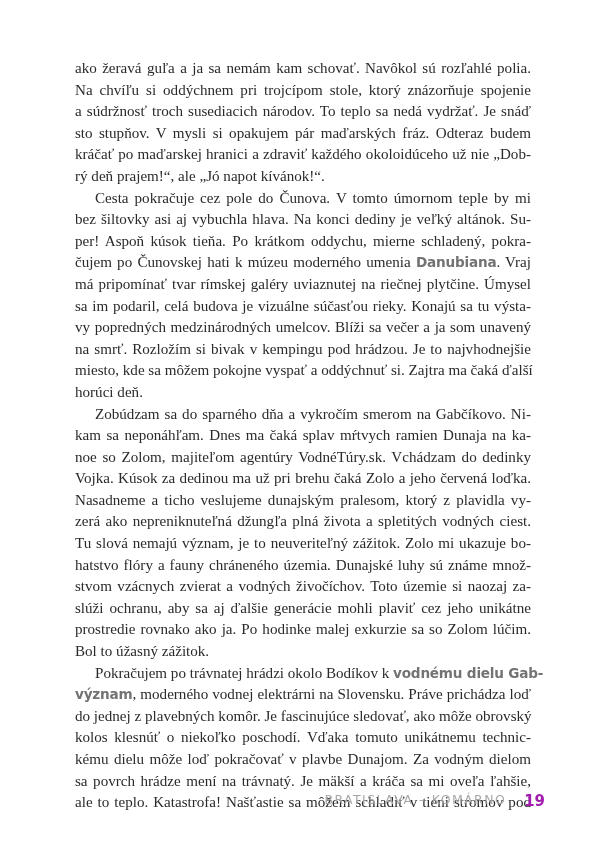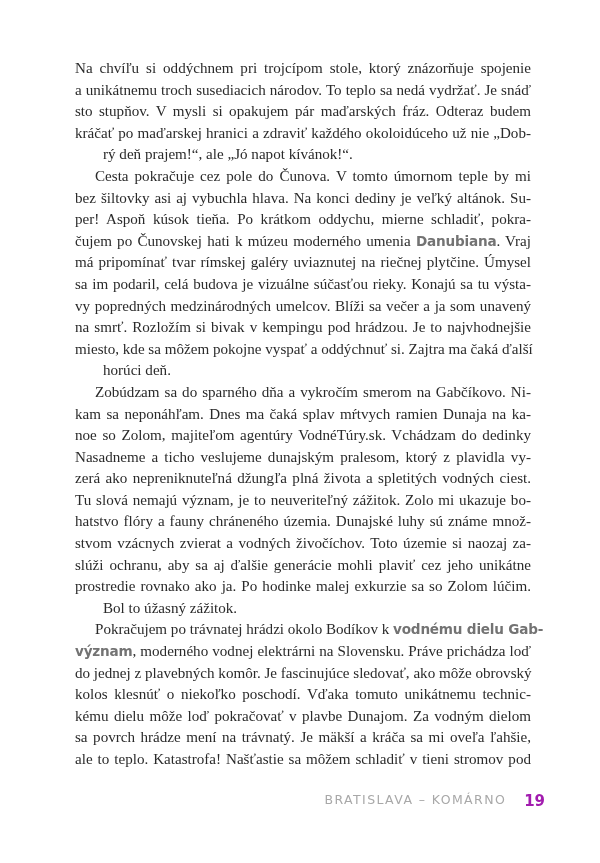--- a/index.html
+++ b/index.html
@@ -34,21 +34,20 @@
     .line {
       display: block;
       white-space: nowrap;
       text-align: justify;
       text-align-last: justify;
       height: 21.6px;
       overflow: visible;
     }
     .line.last {
       text-align-last: left;
-      margin-left: 28px;
     }
     .line.indent {
       text-indent: 20px;
     }
     .bold {
       font-family: "DejaVu Sans", "Liberation Sans", sans-serif;
       font-weight: bold;
       font-size: 13.6px;
       color: #737373;
       letter-spacing: -0.2px;
@@ -74,40 +73,42 @@
       font-weight: bold;
       color: #a21caf;
     }
   </style>
 </head>
 <body>
 
 <div class="page">
   <div class="text-block">
 
+    <span class="line">ako žeravá guľa a ja sa nemám kam schovať. Navôkol sú rozľahlé polia.</span>
     <span class="line">Na chvíľu si oddýchnem pri trojcípom stole, ktorý znázorňuje spojenie</span>
-    <span class="line">a unikátnemu troch susediacich národov. To teplo sa nedá vydržať. Je snáď</span>
+    <span class="line">a súdržnosť troch susediacich národov. To teplo sa nedá vydržať. Je snáď</span>
     <span class="line">sto stupňov. V mysli si opakujem pár maďarských fráz. Odteraz budem</span>
     <span class="line">kráčať po maďarskej hranici a zdraviť každého okoloidúceho už nie „Dob-</span>
     <span class="line last">rý deň prajem!“, ale „Jó napot kívánok!“.</span>
 
     <span class="line indent">Cesta pokračuje cez pole do Čunova. V tomto úmornom teple by mi</span>
     <span class="line">bez šiltovky asi aj vybuchla hlava. Na konci dediny je veľký altánok. Su-</span>
-    <span class="line">per! Aspoň kúsok tieňa. Po krátkom oddychu, mierne schladiť, pokra-</span>
+    <span class="line">per! Aspoň kúsok tieňa. Po krátkom oddychu, mierne schladený, pokra-</span>
     <span class="line"><span>čujem po Čunovskej hati k múzeu moderného umenia </span><span class="bold">Danubiana</span><span>. Vraj</span></span>
     <span class="line">má pripomínať tvar rímskej galéry uviaznutej na riečnej plytčine. Úmysel</span>
     <span class="line">sa im podaril, celá budova je vizuálne súčasťou rieky. Konajú sa tu výsta-</span>
     <span class="line">vy popredných medzinárodných umelcov. Blíži sa večer a ja som unavený</span>
     <span class="line">na smrť. Rozložím si bivak v kempingu pod hrádzou. Je to najvhodnejšie</span>
     <span class="line">miesto, kde sa môžem pokojne vyspať a oddýchnuť si. Zajtra ma čaká ďalší</span>
     <span class="line last">horúci deň.</span>
 
     <span class="line indent">Zobúdzam sa do sparného dňa a vykročím smerom na Gabčíkovo. Ni-</span>
     <span class="line">kam sa neponáhľam. Dnes ma čaká splav mŕtvych ramien Dunaja na ka-</span>
     <span class="line">noe so Zolom, majiteľom agentúry VodnéTúry.sk. Vchádzam do dedinky</span>
+    <span class="line">Vojka. Kúsok za dedinou ma už pri brehu čaká Zolo a jeho červená loďka.</span>
     <span class="line">Nasadneme a ticho veslujeme dunajským pralesom, ktorý z plavidla vy-</span>
     <span class="line">zerá ako nepreniknuteľná džungľa plná života a spletitých vodných ciest.</span>
     <span class="line">Tu slová nemajú význam, je to neuveriteľný zážitok. Zolo mi ukazuje bo-</span>
     <span class="line">hatstvo flóry a fauny chráneného územia. Dunajské luhy sú známe množ-</span>
     <span class="line">stvom vzácnych zvierat a vodných živočíchov. Toto územie si naozaj za-</span>
     <span class="line">slúži ochranu, aby sa aj ďalšie generácie mohli plaviť cez jeho unikátne</span>
     <span class="line">prostredie rovnako ako ja. Po hodinke malej exkurzie sa so Zolom lúčim.</span>
     <span class="line last">Bol to úžasný zážitok.</span>
 
     <span class="line indent"><span>Pokračujem po trávnatej hrádzi okolo Bodíkov k </span><span class="bold">vodnému dielu Gab-</span><span></span></span>

